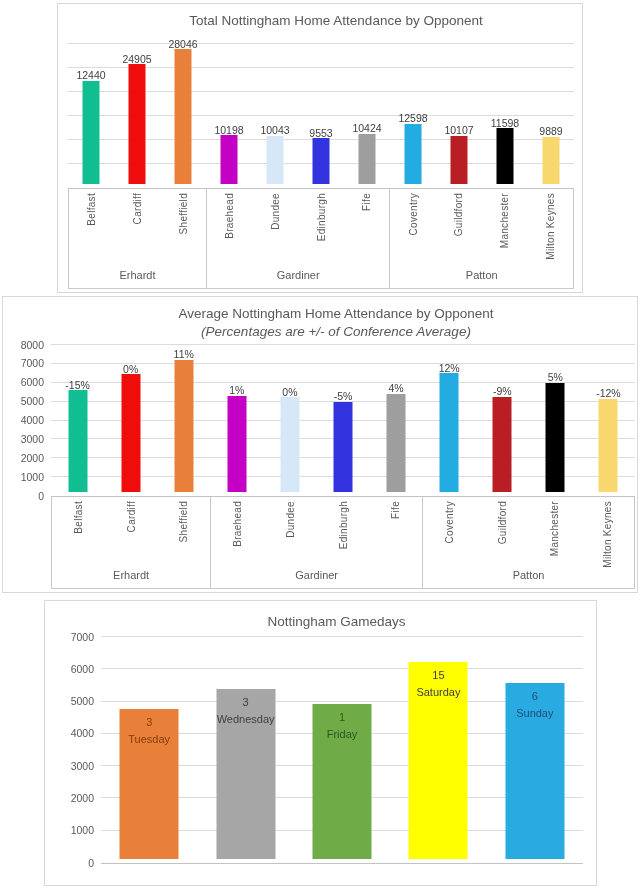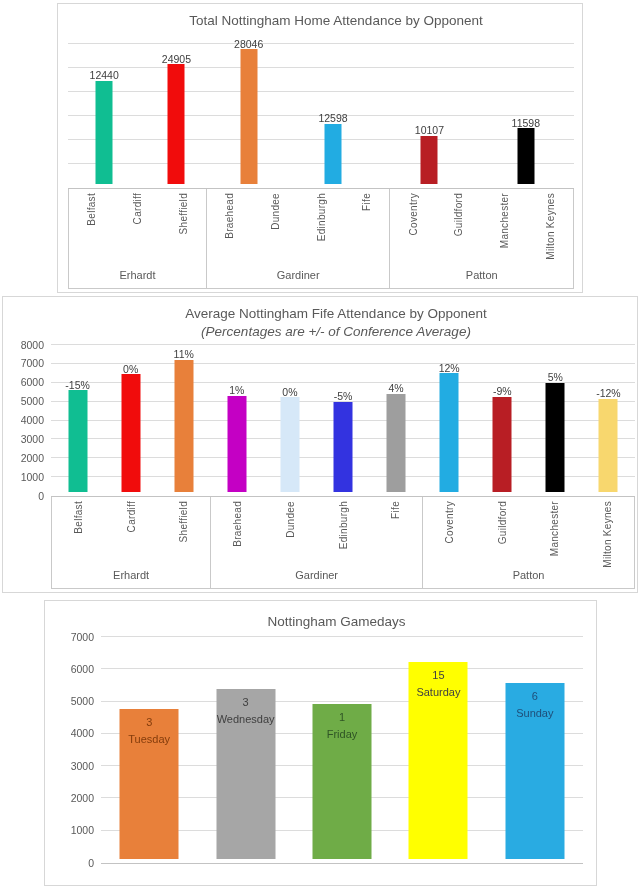--- a/index.html
+++ b/index.html
@@ -52,31 +52,53 @@
               <div class="vlab" style="bottom: calc(83.0167% + 4px); margin-top: 12px;">24905</div>
               <div class="bar" style="height: 83.0167%; width: 17px; background: rgb(241, 12, 12);"></div>
             </div>
             <div class="cell">
               <div class="vlab" style="bottom: calc(93.4867% + 4px);">28046</div>
               <div class="bar" style="height: 93.4867%; width: 17px; background: rgb(232, 128, 58);"></div>
             </div>
           </div>
           <div class="bargroup" style="flex: 4 1 0%;">
             <div class="cell">
+              <div class="vlab" style="bottom: calc(33.9933% + 4px);">10198</div>
+              <div class="bar" style="height: 33.9933%; width: 17px; background: rgb(196, 0, 196);"></div>
+            </div>
+            <div class="cell">
+              <div class="vlab" style="bottom: calc(33.4767% + 4px);">10043</div>
+              <div class="bar" style="height: 33.4767%; width: 17px; background: rgb(214, 232, 248);"></div>
+            </div>
+            <div class="cell">
+              <div class="vlab" style="bottom: calc(31.8433% + 4px);">9553</div>
+              <div class="bar" style="height: 31.8433%; width: 17px; background: rgb(51, 51, 224);"></div>
+            </div>
+            <div class="cell">
+              <div class="vlab" style="bottom: calc(34.7467% + 4px);">10424</div>
+              <div class="bar" style="height: 34.7467%; width: 17px; background: rgb(158, 158, 158);"></div>
+            </div>
+          </div>
+          <div class="bargroup" style="flex: 4 1 0%;">
+            <div class="cell">
               <div class="vlab" style="bottom: calc(41.9933% + 4px);">12598</div>
               <div class="bar" style="height: 41.9933%; width: 17px; background: rgb(34, 172, 226);"></div>
             </div>
             <div class="cell">
               <div class="vlab" style="bottom: calc(33.69% + 4px);">10107</div>
               <div class="bar" style="height: 33.69%; width: 17px; background: rgb(184, 30, 36);"></div>
             </div>
             <div class="cell">
               <div class="vlab" style="bottom: calc(38.66% + 4px);">11598</div>
               <div class="bar" style="height: 38.66%; width: 17px; background: rgb(0, 0, 0);"></div>
             </div>
+            <div class="cell">
+              <div class="vlab" style="bottom: calc(32.9633% + 4px);">9889</div>
+              <div class="bar" style="height: 32.9633%; width: 17px; background: rgb(248, 215, 110);"></div>
+            </div>
           </div>
         </div>
       </div>
     <div class="cat-axis" style="left:10px;top:185px;width:506px;height:100px">
         <div class="grp" style="flex: 3 1 0%;">
           <div class="cats">
             <div class="catcell">
               <div class="catlab">Belfast</div>
             </div>
             <div class="catcell">
@@ -119,21 +141,21 @@
             <div class="catcell">
               <div class="catlab">Milton Keynes</div>
             </div>
           </div>
           <div class="gname">Patton</div>
         </div>
       </div>
   </section>
 
   <section class="chart-box" style="left:2px;top:296px;width:636px;height:297px">
-    <div class="chart-title">Average Nottingham Fife Attendance by Opponent</div>
+    <div class="chart-title">Average Nottingham Home Attendance by Opponent</div>
     <div class="chart-subtitle">(Percentages are +/- of Conference Average)</div>
     <div class="plot" style="left:48px;top:48px;width:584px;height:152px">
         <div class="gridline" style="bottom: 12.5%;"></div>
         <div class="gridline" style="bottom: 25%;"></div>
         <div class="gridline" style="bottom: 37.5%;"></div>
         <div class="gridline" style="bottom: 50%;"></div>
         <div class="gridline" style="bottom: 62.5%;"></div>
         <div class="gridline" style="bottom: 75%;"></div>
         <div class="gridline" style="bottom: 87.5%;"></div>
         <div class="gridline" style="bottom: 100%;"></div>

